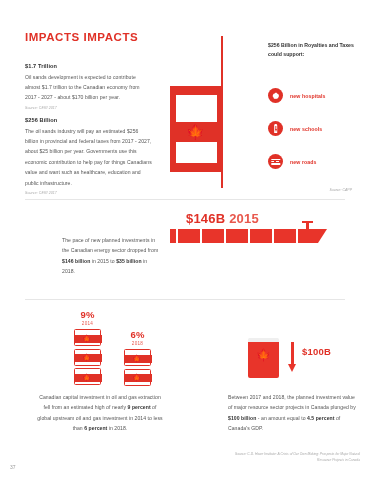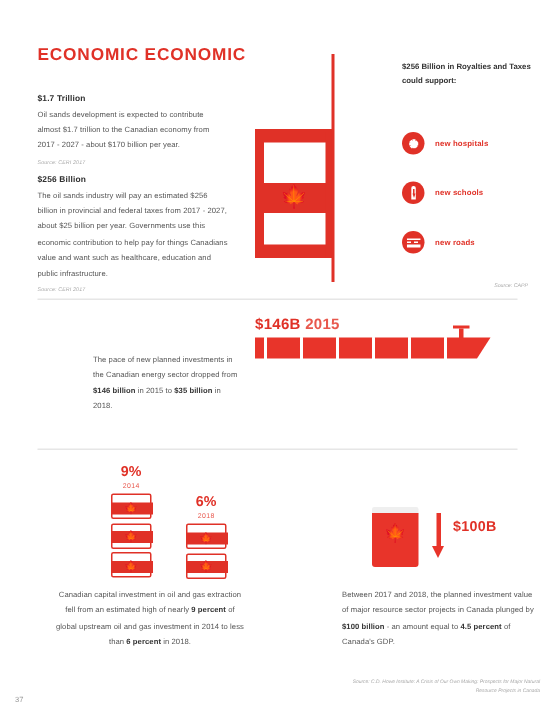--- a/index.html
+++ b/index.html
@@ -108,21 +108,21 @@
   .hero-stem{position:absolute;left:221px;top:36px;width:1.6px;height:152px;background:#e03127;}
   .hero-arm{position:absolute;left:196px;top:86px;width:26px;height:1.6px;background:#e03127;}
 
   .src-right{
     position:absolute;right:18px;top:188px;
     font-size:3.5px;color:#a8a8a8;font-style:italic;
   }
 
   
   .pipe-wrap{position:absolute;}
-  .pipe-lab{font-size:10px;font-weight:bold;color:#e03127;letter-spacing:.2px;margin-bottom:3px;}
+  .pipe-lab{font-size:13px;font-weight:bold;color:#e03127;letter-spacing:.2px;margin-bottom:3px;margin-left:16px;}
   .pipe-lab .yr{color:#e8584d;font-weight:bold;}
   .pipe{position:relative;height:14px;}
   .pipe .tube{
     position:absolute;left:0;top:0;height:14px;background:#e8342a;
   }
   .pipe .tube::after{
     content:"";position:absolute;right:-9px;top:0;
     width:0;height:0;border-top:14px solid #e8342a;border-right:9px solid transparent;
   }
   .pipe .joint{position:absolute;top:-1px;width:2.2px;height:16px;background:#fff;border-radius:1px;}
@@ -178,21 +178,21 @@
   .pageno{
     position:absolute;left:10px;top:464px;
     font-size:5px;color:#9a9a9a;
   }
 </style>
 </head>
 <body>
 
 <div class="page">
 
-  <div class="title">ECONOMIC ECONOMIC</div>
+  <div class="title">IMPACTS IMPACTS</div>
 
   <div class="blk" style="left:25px;top:63px;width:122px;">
     <div class="hd">$1.7 Trillion</div>
     <div class="bd">Oil sands development is expected to contribute almost $1.7 trillion to the Canadian economy from 2017 - 2027 - about $170 billion per year.</div>
     <div class="src">Source: CERI 2017</div>
   </div>
 
   <div class="blk" style="left:25px;top:117px;width:128px;">
     <div class="hd">$256 Billion</div>
     <div class="bd">The oil sands industry will pay an estimated $256 billion in provincial and federal taxes from 2017 - 2027, about $25 billion per year. Governments use this economic contribution to help pay for things Canadians value and want such as healthcare, education and public infrastructure.</div>

